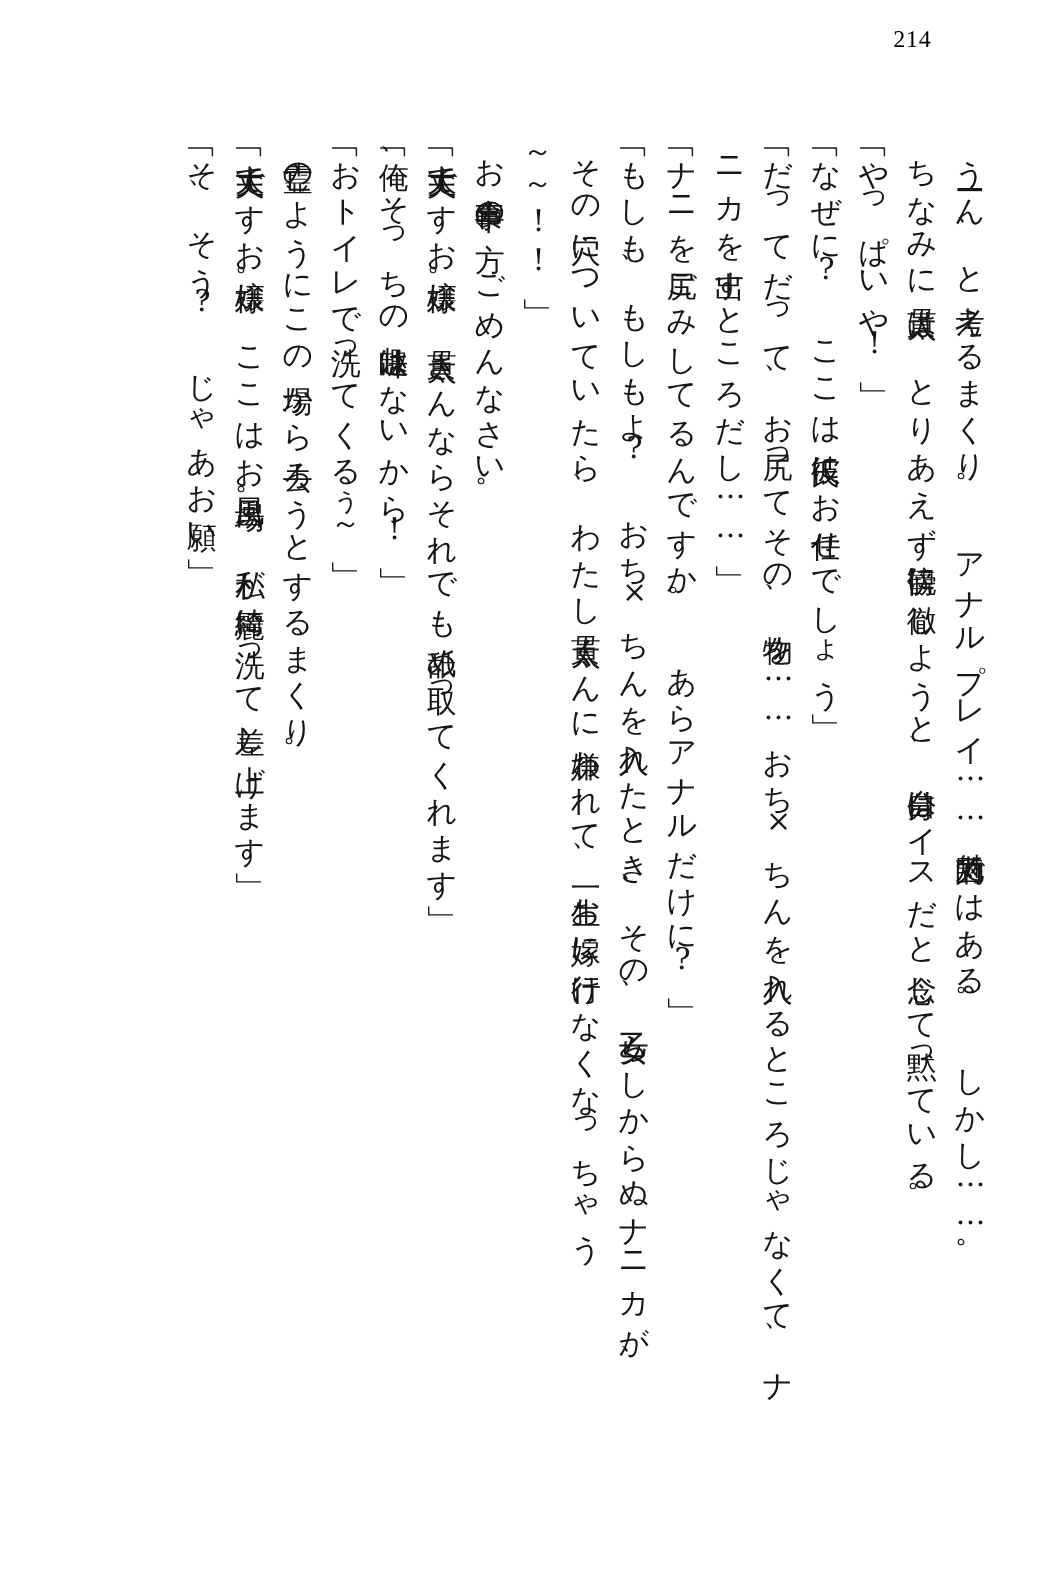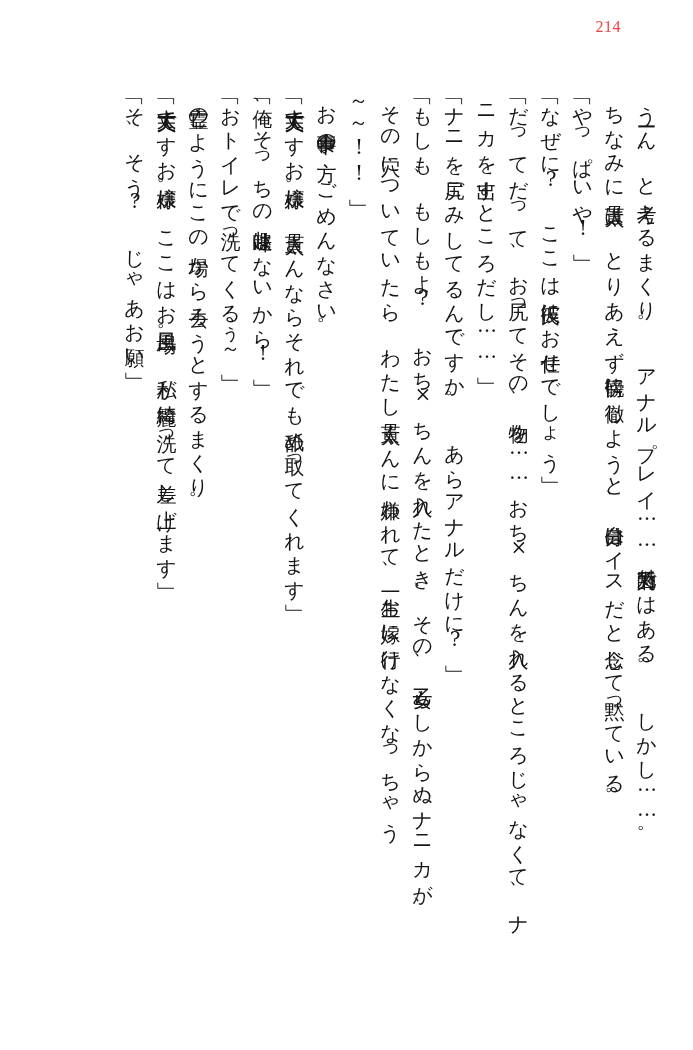--- a/index.html
+++ b/index.html
@@ -21,21 +21,21 @@
     background: #ffffff;
     box-sizing: border-box;
   }
   .page-number {
     position: absolute;
     top: 18px;
     right: 72px;
     font-family: "Liberation Serif", "DejaVu Serif", serif;
     font-size: 16px;
     letter-spacing: 0.5px;
-    color: #ef4444;
+    color: #000000;
   }
   .text-body {
     position: absolute;
     top: 92px;
     left: 40px;
     right: 36px;
     height: 930px;
     display: flex;
     flex-direction: row-reverse;
     align-items: flex-start;

